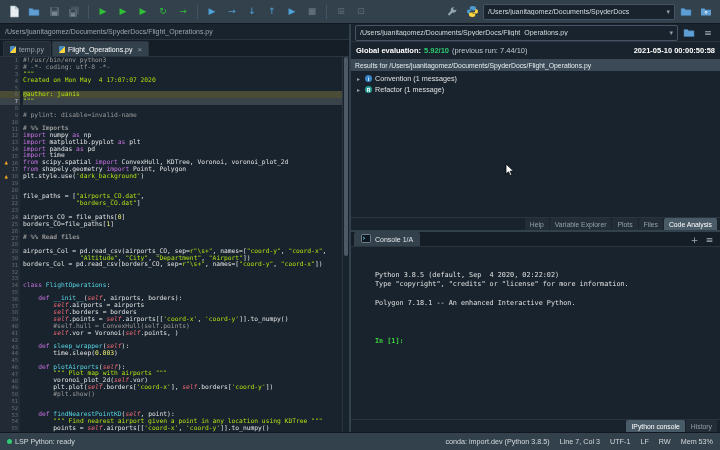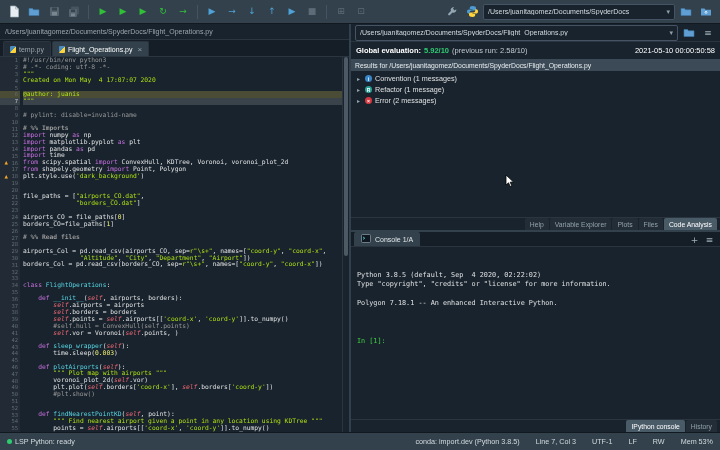--- a/index.html
+++ b/index.html
@@ -48,46 +48,46 @@
 .sthumb{position:absolute;left:1px;right:1px;top:0;height:53%;background:#4d5a66;border-radius:3px}
 
 .right-pane{flex:1;display:flex;flex-direction:column;min-width:0}
 .rtop{height:206px;display:flex;flex-direction:column;background:#19232D;flex:0 0 auto}
 .rtoolbar{height:18px;display:flex;align-items:center;gap:3px;padding:1px 4px;border-bottom:1px solid #2a3540}
 .sbtn{width:16px;height:15px;display:flex;align-items:center;justify-content:center;background:transparent;border:none;color:#9fb0bb;font-size:9px;padding:0;font-family:"DejaVu Sans",sans-serif}
 .evalrow{height:17px;display:flex;align-items:center;padding:0 5px;font-size:7.5px;gap:3px;white-space:nowrap}
 .eval-label{font-weight:bold;color:#ffffff}
 .eval-score{font-weight:bold;color:#2ecc71}
 .eval-prev{color:#c2cad0}
-.eval-date{margin-left:auto;font-weight:normal;color:#ffffff}
+.eval-date{margin-left:auto;font-weight:bold;color:#ffffff}
 .results-header{height:12px;background:#3b4a56;display:flex;align-items:center;padding:0 4px;font-size:6.8px;color:#e8edf0;white-space:nowrap;overflow:hidden}
 .tree{padding:2px 0}
 .tree-row{height:11px;display:flex;align-items:center;gap:3px;padding-left:6px;font-size:7.2px;color:#dfe1e2}
 .chev{color:#8fa0ab;font-size:6px;width:5px;font-family:"DejaVu Sans",sans-serif}
 .badge{width:7px;height:7px;border-radius:50%;display:flex;align-items:center;justify-content:center;font-size:5px;font-weight:bold;color:#fff;flex:0 0 auto}
 .badge.convention{background:#3987c9}
 .badge.refactor{background:#2aa198}
 .badge.warning{background:#f5a623;border-radius:0;clip-path:polygon(50% 0,100% 100%,0 100%);color:#402d00}
 .badge.error{background:#d4373f}
 .rfill{flex:1;position:relative}
 .pane-tabs{height:13px;display:flex;justify-content:flex-end;align-items:flex-end;background:#19232D;border-top:1px solid #2a3540;padding-right:3px;gap:1px}
 .ptab{height:12px;display:flex;align-items:center;padding:0 5px;font-size:6.8px;color:#93a1ab;background:#222d37;border-radius:2px 2px 0 0;white-space:nowrap}
 .ptab.active{background:#4a5b68;color:#ffffff}
 .hsplit{height:2px;background:#32414B;flex:0 0 auto}
 
 .rbottom{flex:1;display:flex;flex-direction:column;min-height:0;background:#19232D}
 .ctabbar{height:15px;display:flex;align-items:flex-end;background:#151e26;border-bottom:1px solid #2a3540;padding:0 3px}
 .ctab{height:14px;display:flex;align-items:center;gap:4px;padding:0 7px;font-size:7px;color:#e3e8eb;background:#32414B;border-radius:2px 2px 0 0}
 .ctabbar-spacer{flex:1}
 .cbtn{width:15px;height:13px;border:none;background:transparent;color:#9fb0bb;font-size:9px;display:flex;align-items:center;justify-content:center;padding:0;font-family:"DejaVu Sans",sans-serif}
-.cbody{flex:1;font-family:"DejaVu Sans Mono",monospace;font-size:6.8px;line-height:9.4px;white-space:pre;padding:5px 6px;color:#dfe1e2;overflow:hidden}
+.cbody{flex:1;font-family:"DejaVu Sans Mono",monospace;font-size:6.8px;line-height:9.4px;white-space:pre;padding:5px 24px;color:#dfe1e2;overflow:hidden}
 .cline{min-height:9.4px}
-.cprompt{color:#3fd23f;font-weight:normal}
-
-.statusbar{height:18px;background:#32414B;border-top:1px solid #11181f;display:flex;align-items:center;padding:0 7px;font-size:7.2px;color:#d4dbe0;gap:16px;flex:0 0 auto;white-space:nowrap}
+.cprompt{color:#3fd23f;font-weight:bold}
+
+.statusbar{height:18px;background:#32414B;border-top:1px solid #11181f;display:flex;align-items:center;padding:0 7px;font-size:7.2px;color:#d4dbe0;gap:10px;flex:0 0 auto;white-space:nowrap}
 .sb-spacer{flex:1}
 .sb-item{display:flex;align-items:center;gap:3px}
 .dot{width:5px;height:5px;border-radius:50%;background:#2ecc71}
 .mouse{position:absolute;pointer-events:none}
 </style>
 </head>
 <body>
 
 <div class="app">
 
@@ -419,39 +419,34 @@
           <button class="sbtn">
               <svg width="12" height="11" viewBox="0 0 12 11">
                 <path d="M1 2.5h3.5l1 1.3H11v5.7H1z" fill="#5f9fd4" stroke="#3f78a8" stroke-width="0.6"></path>
               </svg>
             </button>
           <button class="sbtn">≡</button>
         </div>
         <div class="evalrow">
           <span class="eval-label">Global evaluation:</span>
           <span class="eval-score">5.92/10</span>
-          <span class="eval-prev">(previous run: 2.58/10)</span>
+          <span class="eval-prev">(previous run: 7.44/10)</span>
           <span class="eval-date">2021-05-10 00:00:50:58</span>
         </div>
         <div class="results-header">Results for /Users/juanitagomez/Documents/SpyderDocs/Flight_Operations.py</div>
         <div class="tree">
             <div class="tree-row">
               <span class="chev">▸</span>
               <span class="badge convention">i</span>
               <span>Convention (1 messages)</span>
             </div>
             <div class="tree-row">
               <span class="chev">▸</span>
               <span class="badge refactor">R</span>
               <span>Refactor (1 message)</span>
-            </div>
-            <div class="tree-row">
-              <span class="chev">▸</span>
-              <span class="badge error">×</span>
-              <span>Error (2 messages)</span>
             </div>
           </div>
         <div class="rfill">
           <svg class="mouse" style="left:154px;top:66px" width="10" height="14" viewBox="0 0 10 14">
               <path d="M1 1 L1 11 L3.5 8.8 L5.2 12.5 L6.8 11.8 L5.2 8.2 L8.5 8 Z" fill="#ffffff" stroke="#000000" stroke-width="0.8"></path>
             </svg>
         </div>
         <div class="pane-tabs">
             <div class="ptab">Help</div>
             <div class="ptab">Variable Explorer</div>

